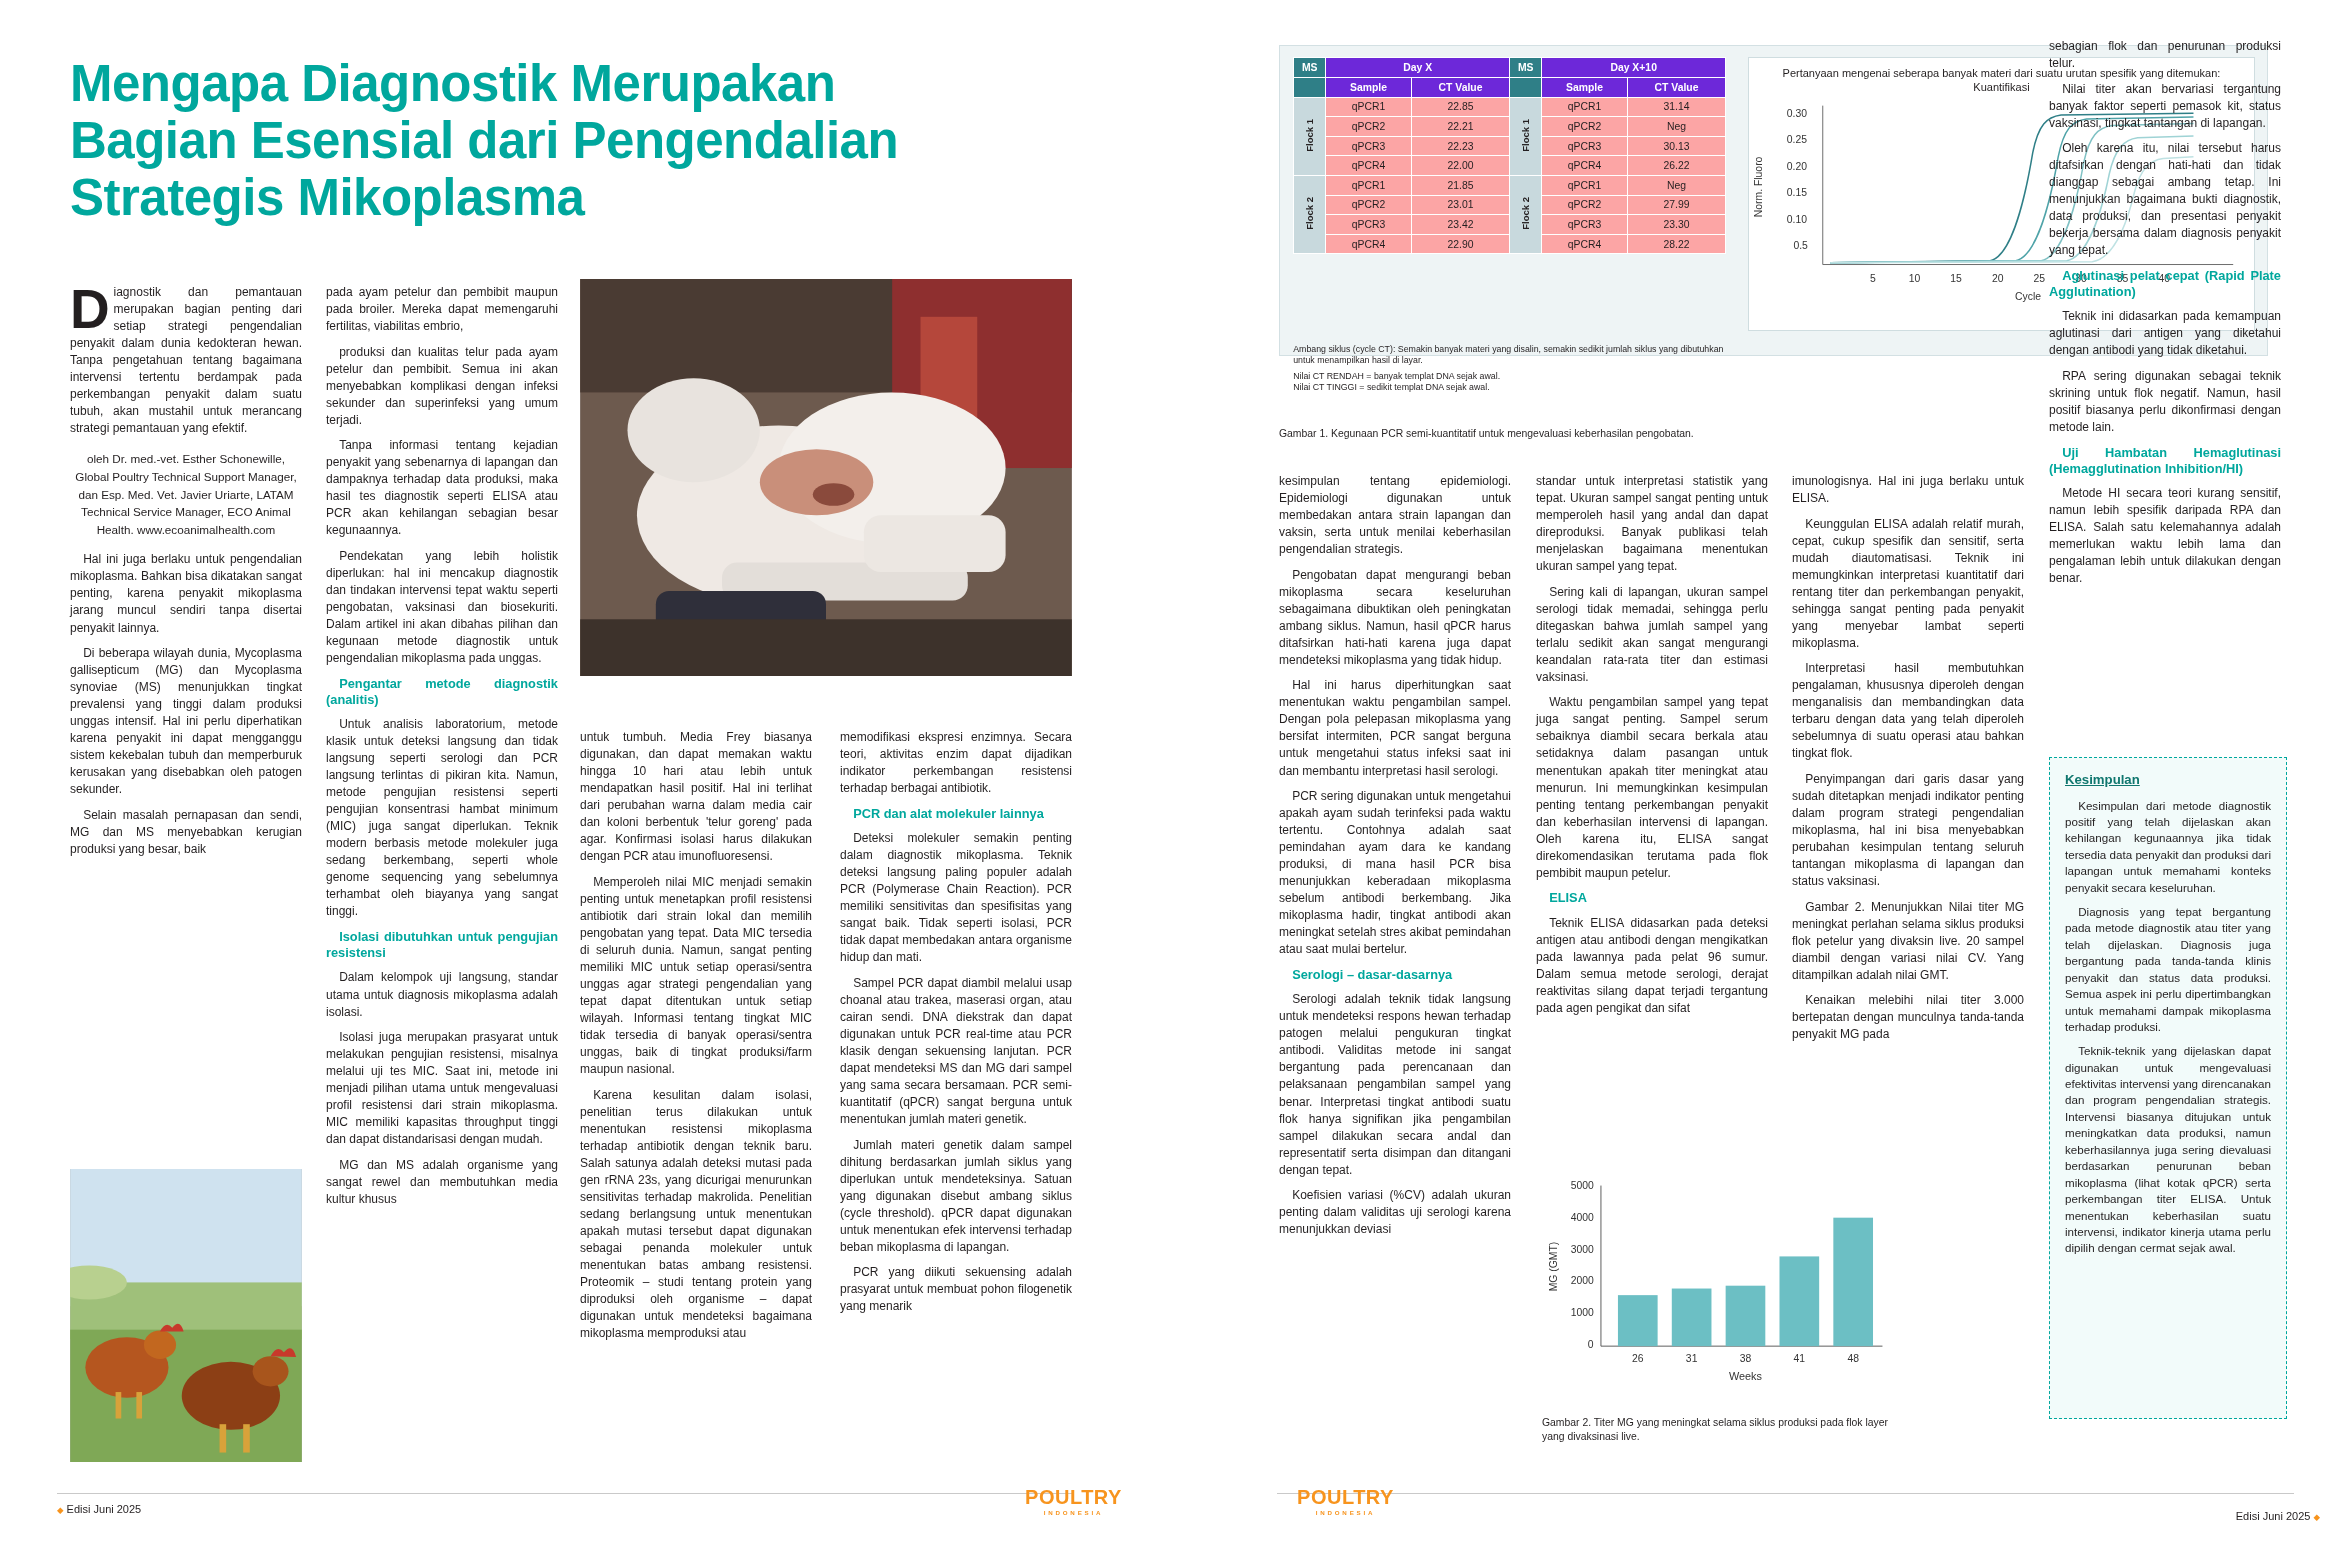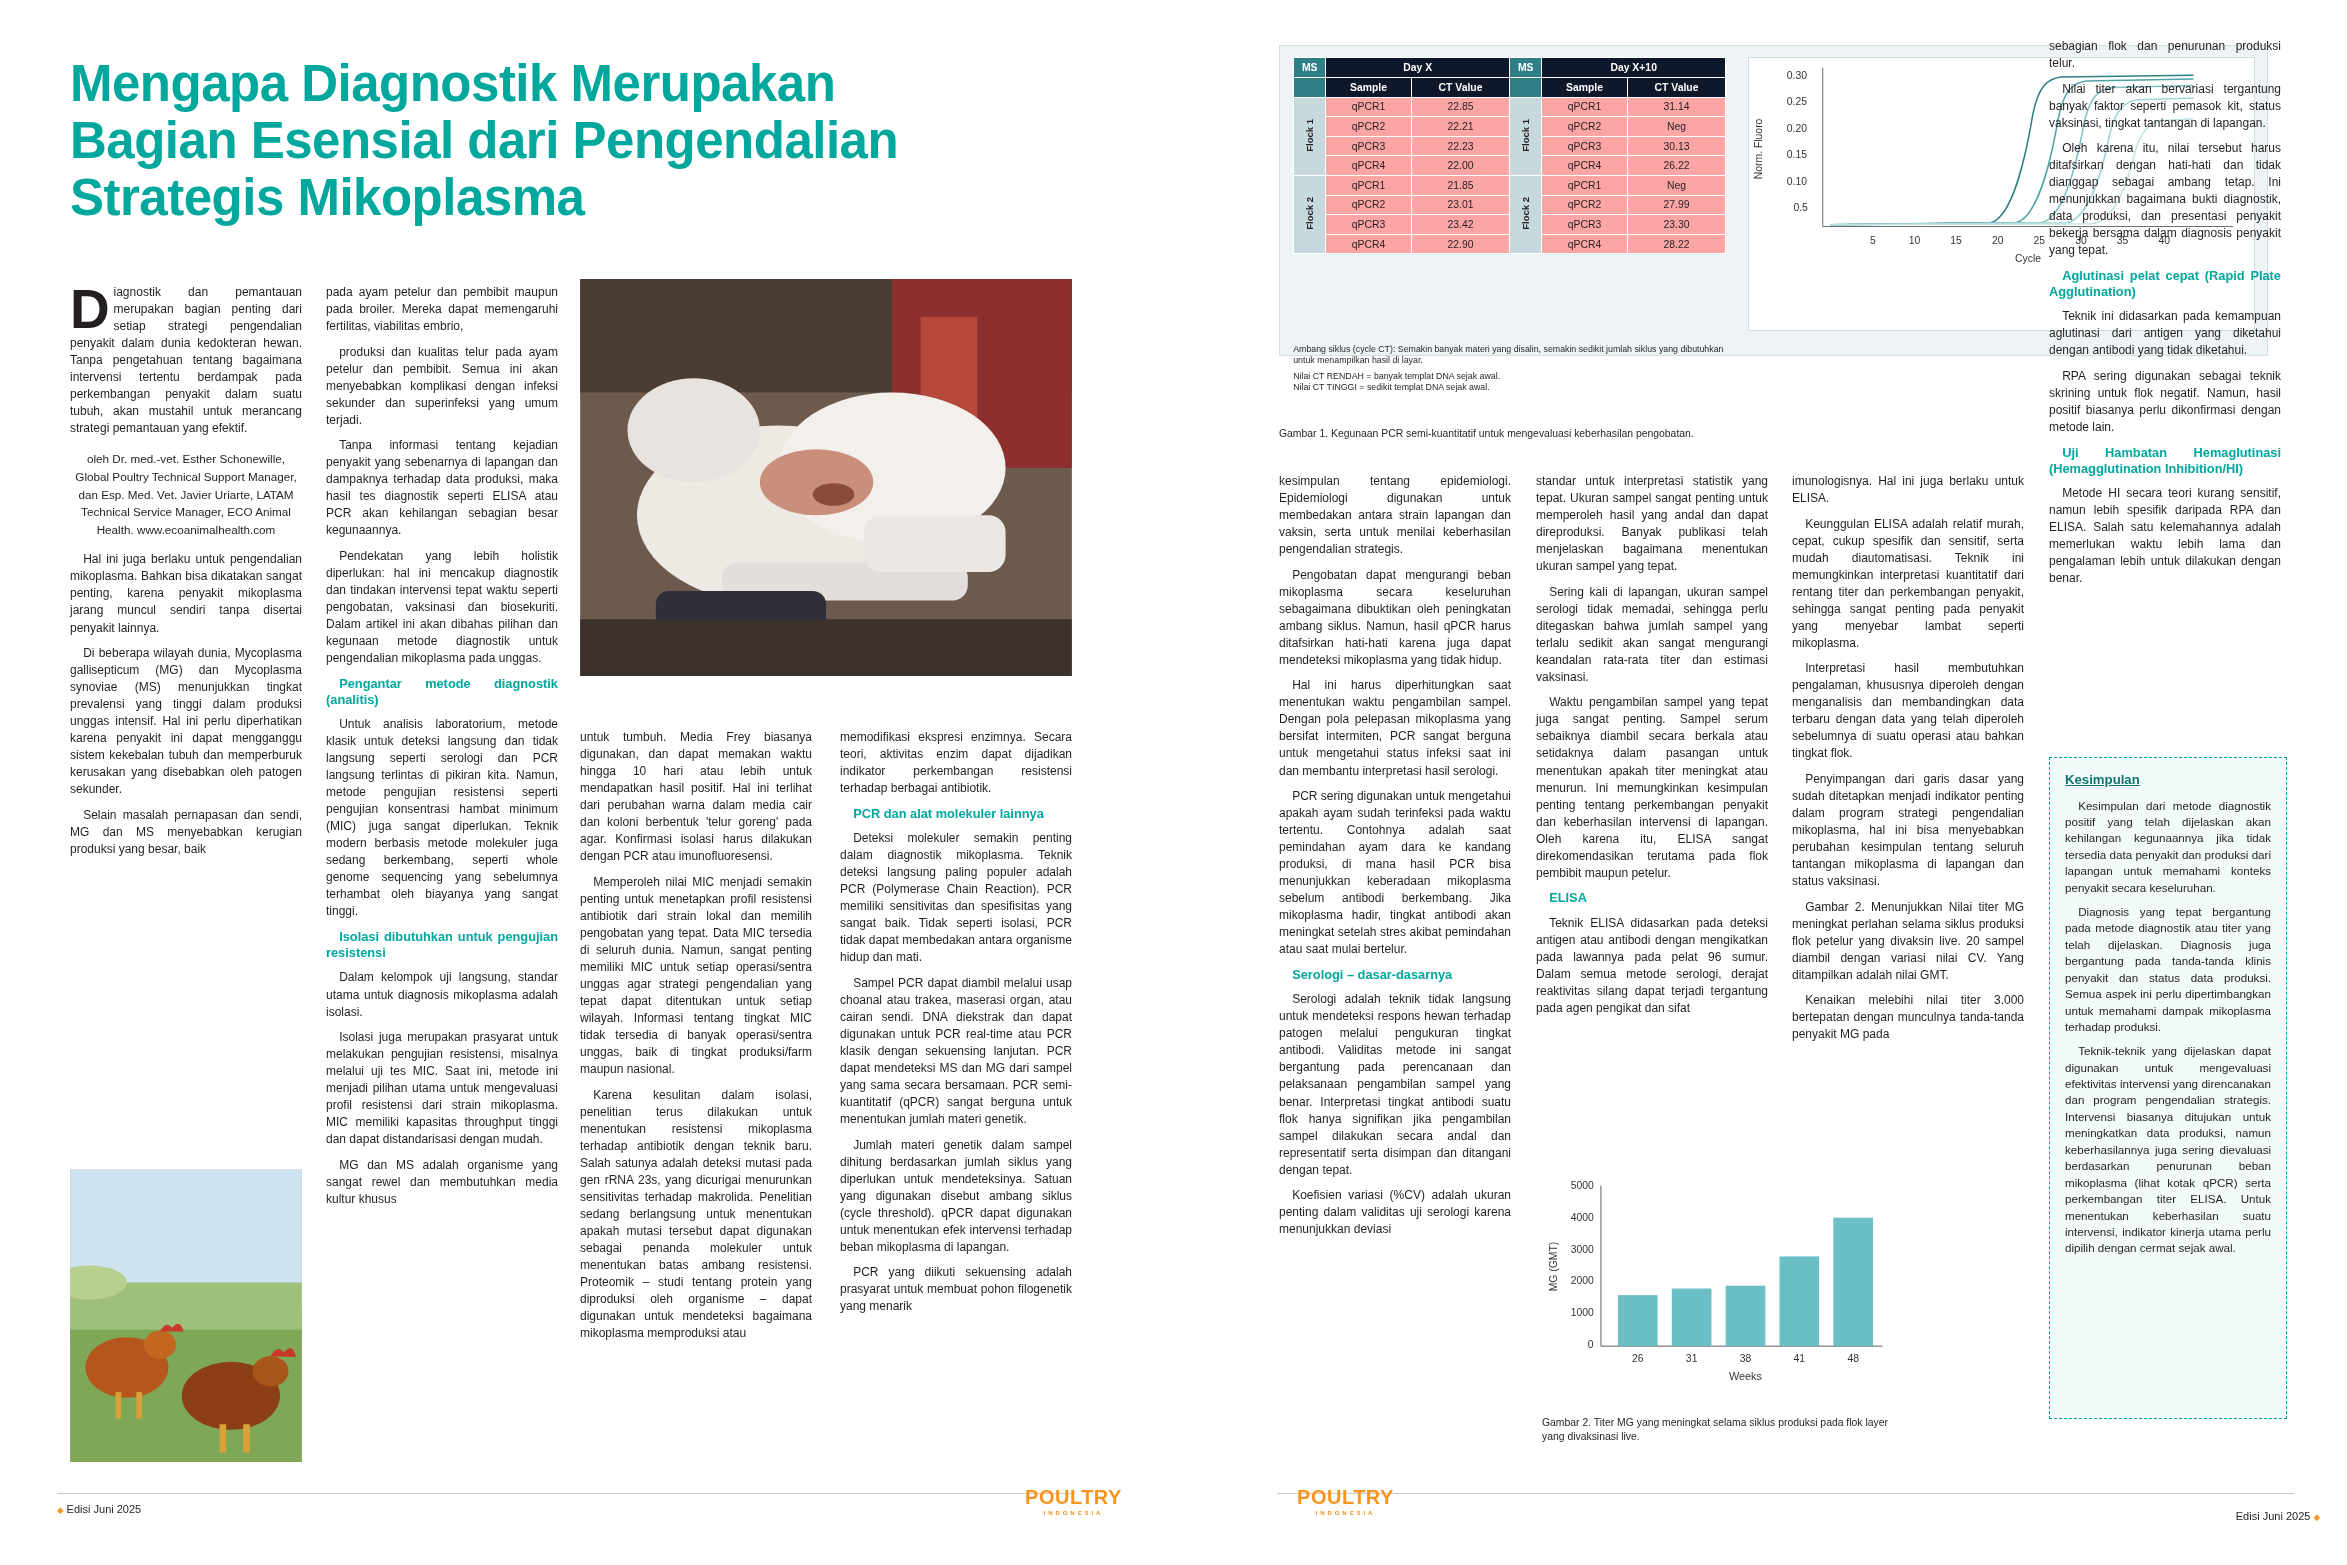--- a/index.html
+++ b/index.html
@@ -35,21 +35,21 @@
     float:left; font-size:55px; line-height:44px; font-weight:bold;
     padding-right:3.8px; padding-top:2.8px; color:#231f20;
   }
 
   .byline { text-align:center; font-size:11.7px; line-height:1.5; margin-top:13.2px; }
 
   
   .photo { position:absolute; border:0; background:#bbb; overflow:hidden; }
   .tbl { position:absolute; left:13.2px; top:11.4px; width:433px; font-size:10.4px; border-collapse:collapse; }
   .tbl td, .tbl th { border:0.9px solid #ffffff; padding:3.8px 4.7px; text-align:center; background:#fca5a5; }
-  .tbl th { background:#0f172a; color:#fff; font-weight:bold; }
+  .tbl th { background:#6d28d9; color:#fff; font-weight:bold; }
   .tbl td.rot { background:#c8d9dd; font-weight:bold; width:17px; }
   .rotlabel { writing-mode:vertical-rl; transform:rotate(180deg); font-size:9.5px; }
 
   .chartbox { position:absolute; left:468px; top:11.4px; width:507px; height:274px; background:#fff; border:0.9px solid #cfdde0; }
   .chart-title { text-align:center; font-size:11px; line-height:1.3; padding:7.6px 28px 1.9px 28px; }
   .fig-note { position:absolute; left:13.2px; top:298px; width:435px; font-size:8.8px; line-height:1.3; }
   .fig1-cap { position:absolute; left:1279px; top:428px; width:989px; font-size:10.4px; }
 
   
   .rcol { position:absolute; font-size:12px; line-height:1.42; text-align:justify; }
@@ -249,20 +249,21 @@
         </tbody>
       </table>
 
       <div class="fig-note">
         <div>Ambang siklus (cycle CT): Semakin banyak materi yang disalin, semakin sedikit jumlah siklus yang dibutuhkan untuk menampilkan hasil di layar.</div>
         <div style="margin-top:3.8px;">Nilai CT RENDAH = banyak templat DNA sejak awal.</div>
         <div>Nilai CT TINGGI = sedikit templat DNA sejak awal.</div>
       </div>
 
       <div class="chartbox">
+        <div class="chart-title">Pertanyaan mengenai seberapa banyak materi dari suatu urutan spesifik yang ditemukan: Kuantifikasi</div>
         <svg width="505" height="216" viewBox="0 0 534 228">
 
           <line x1="78" y1="10" x2="78" y2="178" stroke="#666" stroke-width="1"></line>
           <line x1="78" y1="178" x2="512" y2="178" stroke="#666" stroke-width="1"></line>
           <text x="40" y="22" font-size="11" fill="#333">0.30</text>
           <text x="40" y="50" font-size="11" fill="#333">0.25</text>
           <text x="40" y="78" font-size="11" fill="#333">0.20</text>
           <text x="40" y="106" font-size="11" fill="#333">0.15</text>
           <text x="40" y="134" font-size="11" fill="#333">0.10</text>
           <text x="47" y="162" font-size="11" fill="#333">0.5</text>

